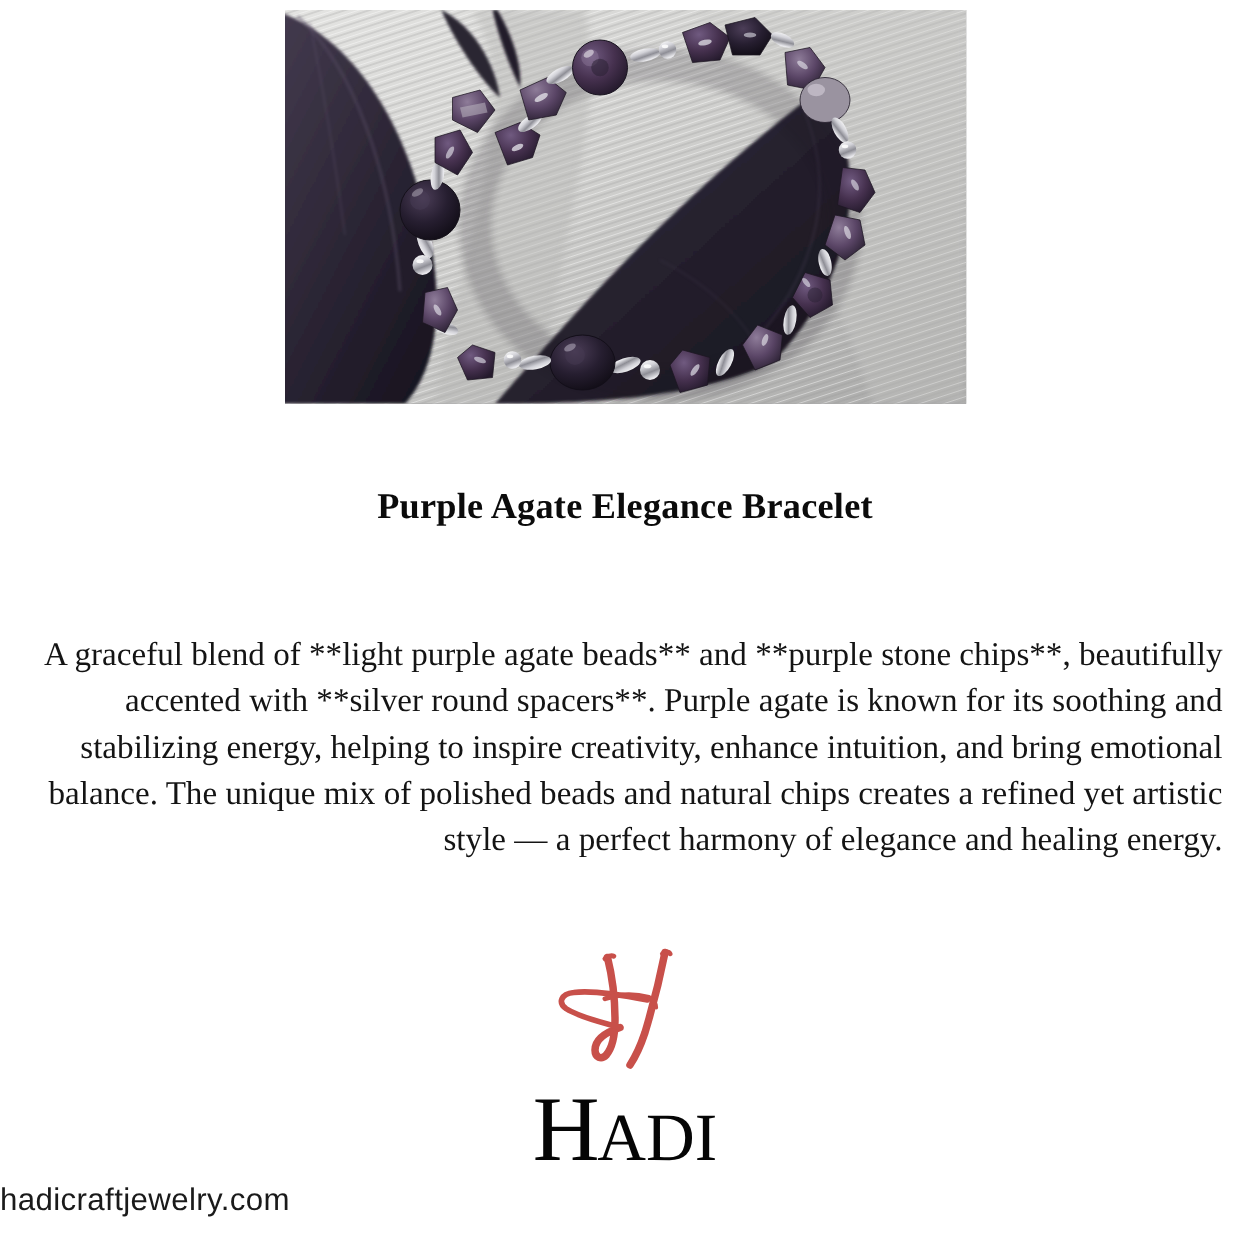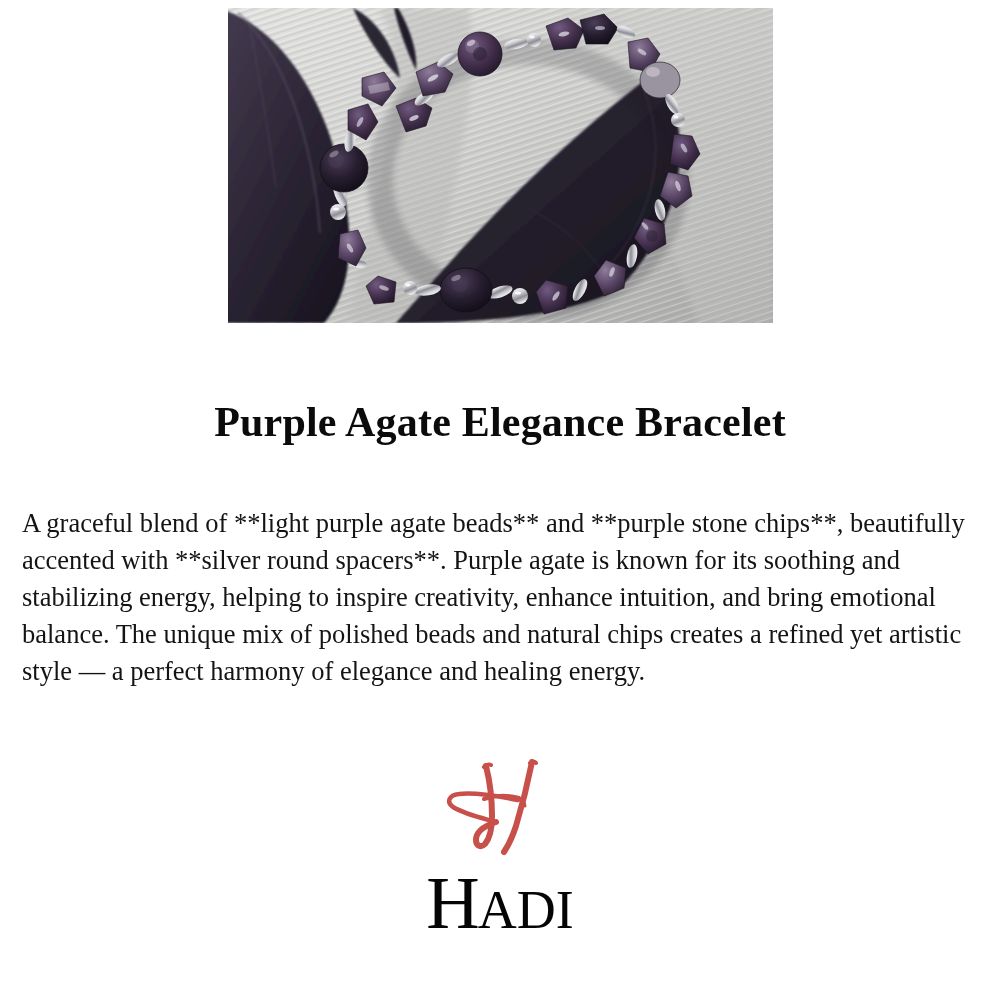--- a/index.html
+++ b/index.html
@@ -40,34 +40,34 @@
     height: 315px;
   }
 
   
   .product-title {
     position: absolute;
     left: 0;
     top: 370px;
     width: 1000px;
     text-align: center;
-    font-size: 42px;
+    font-size: 29px;
     font-weight: bold;
     letter-spacing: 0.2px;
     color: #0b0b0b;
     font-family: "Liberation Serif", "DejaVu Serif", serif;
   }
 
   
   .product-description {
     position: absolute;
     left: 22px;
     top: 478px;
     width: 956px;
-    text-align: left;
+    text-align: right;
     font-size: 26.5px;
     line-height: 37px;
     color: #141414;
     font-family: "Liberation Serif", "DejaVu Serif", serif;
   }
 
   
   .brand-block {
     position: absolute;
     left: 0;
@@ -301,15 +301,16 @@
         <path d="M90,11 C92,9 95,9 96,11" stroke-width="4"></path>
       </g>
     </svg>
 
     <svg class="brand-wordmark" viewBox="0 0 260 78">
       <text x="130" y="66" text-anchor="middle" font-family="'Liberation Serif','DejaVu Serif',serif" fill="#050505">
         <tspan font-size="74">H</tspan><tspan font-size="54" dx="-2">ADI</tspan>
       </text>
     </svg>
 
+    <div class="brand-url">hadicraftjewelry.com</div>
   </div>
 
 </div>
 
 </body></html>

